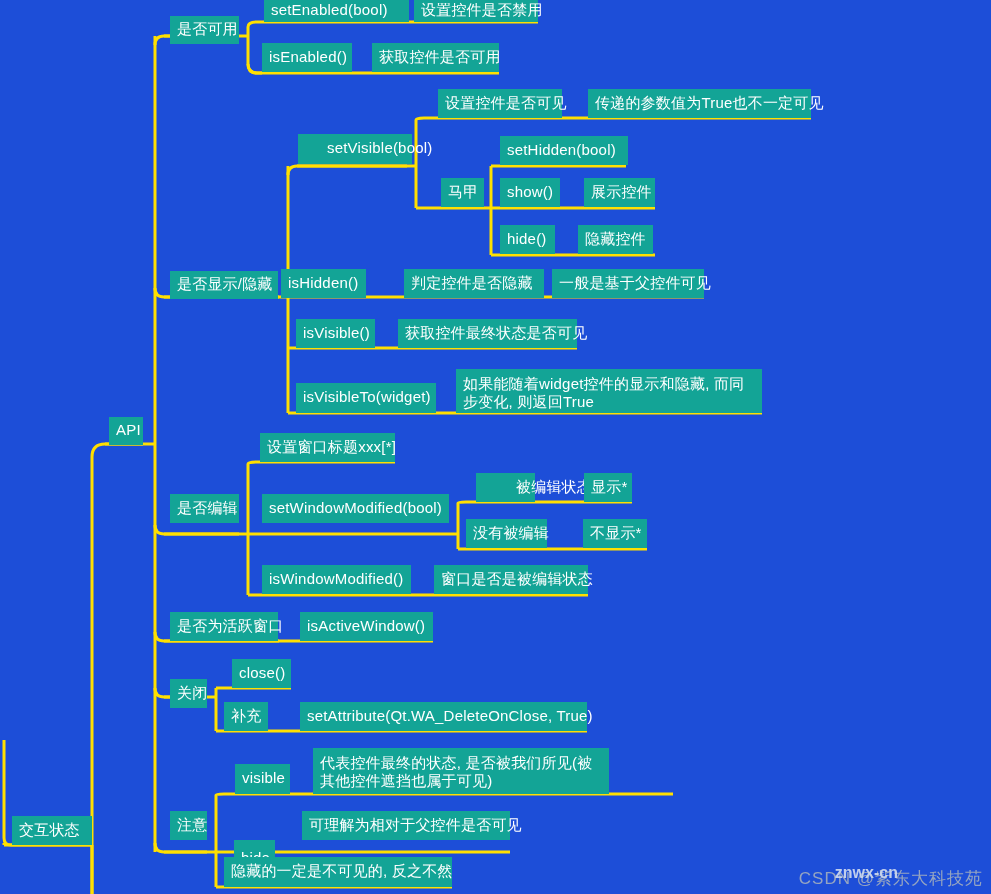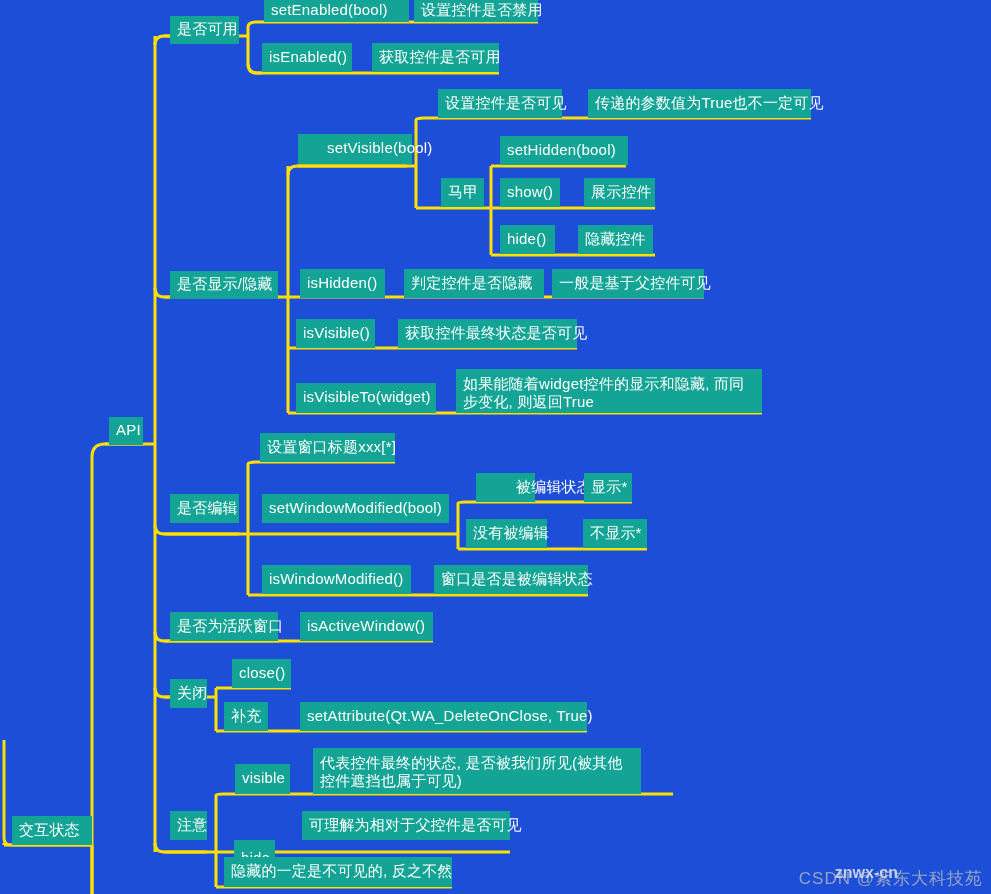--- a/index.html
+++ b/index.html
@@ -172,21 +172,21 @@
   <div class="node" style="left:438px; top:89px; width:124px; height:29px;">设置控件是否可见</div>
   <div class="node" style="left:298px; top:134px; width:114px; height:30px;padding-left:29px;">setVisible(bool)</div>
   <div class="node" style="left:500px; top:136px; width:128px; height:29px;">setHidden(bool)</div>
   <div class="node" style="left:441px; top:178px; width:43px; height:29px;">马甲</div>
   <div class="node" style="left:500px; top:178px; width:60px; height:29px;">show()</div>
   <div class="node" style="left:584px; top:178px; width:71px; height:29px;">展示控件</div>
   <div class="node" style="left:500px; top:225px; width:55px; height:29px;">hide()</div>
   <div class="node" style="left:578px; top:225px; width:75px; height:29px;">隐藏控件</div>
 
   <div class="node" style="left:170px; top:271px; width:108px; height:28px;">是否显示/隐藏</div>
-  <div class="node" style="left:300px; top:269px; width:85px; height:29px;">isHidden()</div>
+  <div class="node" style="left:281px; top:269px; width:85px; height:29px;">isHidden()</div>
   <div class="node" style="left:404px; top:269px; width:140px; height:29px;">判定控件是否隐藏</div>
   <div class="node" style="left:552px; top:269px; width:152px; height:29px;">一般是基于父控件可见</div>
   <div class="node" style="left:296px; top:319px; width:79px; height:29px;">isVisible()</div>
   <div class="node" style="left:398px; top:319px; width:179px; height:29px;">获取控件最终状态是否可见</div>
   <div class="node" style="left:296px; top:383px; width:140px; height:30px;">isVisibleTo(widget)</div>
   <div class="node wrap" style="left:456px; top:369px; width:306px; height:44px;">如果能随着widget控件的显示和隐藏, 而同步变化, 则返回True</div>
 
   <div class="node" style="left:109px; top:417px; width:34px; height:28px;">API</div>
 
   <div class="node" style="left:260px; top:433px; width:135px; height:29px;">设置窗口标题xxx[*]</div>
@@ -200,21 +200,21 @@
   <div class="node" style="left:434px; top:565px; width:154px; height:29px;">窗口是否是被编辑状态</div>
 
   <div class="node" style="left:170px; top:612px; width:108px; height:29px;">是否为活跃窗口</div>
   <div class="node" style="left:300px; top:612px; width:133px; height:29px;">isActiveWindow()</div>
 
   <div class="node" style="left:170px; top:679px; width:37px; height:29px;">关闭</div>
   <div class="node" style="left:232px; top:659px; width:59px; height:29px;">close()</div>
   <div class="node" style="left:224px; top:702px; width:44px; height:29px;">补充</div>
   <div class="node" style="left:300px; top:702px; width:287px; height:29px;">setAttribute(Qt.WA_DeleteOnClose, True)</div>
 
-  <div class="node wrap" style="left:313px; top:748px; width:328px; height:46px;">代表控件最终的状态, 是否被我们所见(被其他控件遮挡也属于可见)</div>
+  <div class="node wrap" style="left:313px; top:748px; width:296px; height:46px;">代表控件最终的状态, 是否被我们所见(被其他控件遮挡也属于可见)</div>
   <div class="node" style="left:235px; top:764px; width:55px; height:30px;">visible</div>
   <div class="node" style="left:170px; top:811px; width:37px; height:29px;">注意</div>
   <div class="node" style="left:234px; top:840px; width:41px; height:38px;">hide</div>
   <div class="node" style="left:302px; top:811px; width:208px; height:29px;">可理解为相对于父控件是否可见</div>
   <div class="node" style="left:224px; top:857px; width:228px; height:30px;">隐藏的一定是不可见的, 反之不然</div>
 
   <div class="node" style="left:12px; top:816px; width:80px; height:29px;">交互状态</div>
 
   <div class="watermark">
     <span>CSDN @紫东大科技苑</span>

